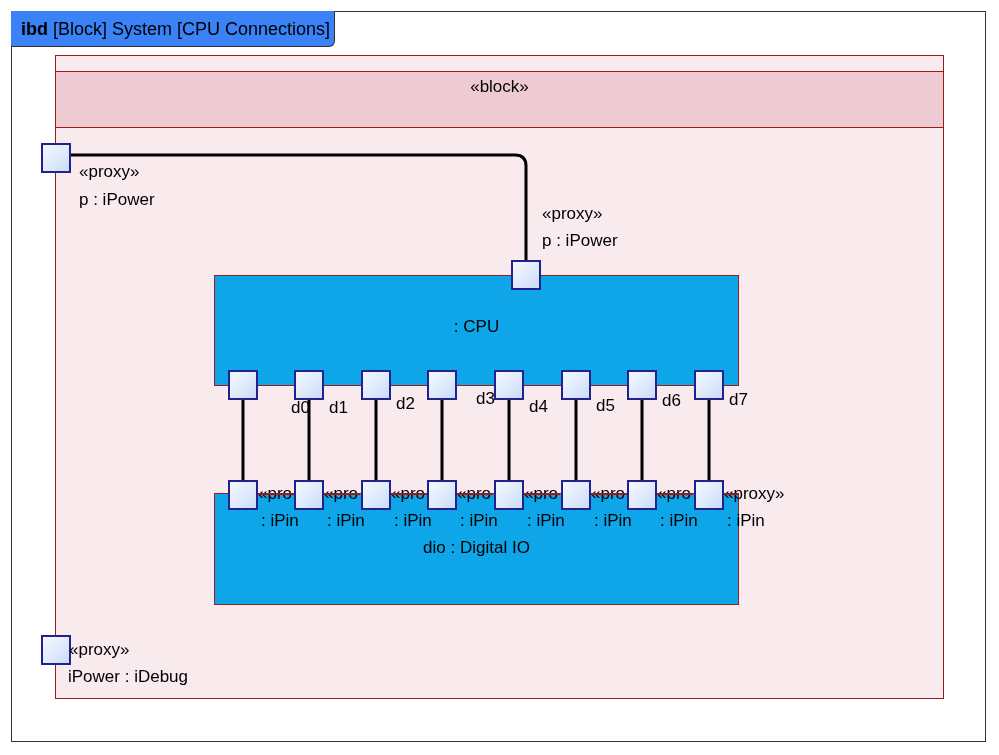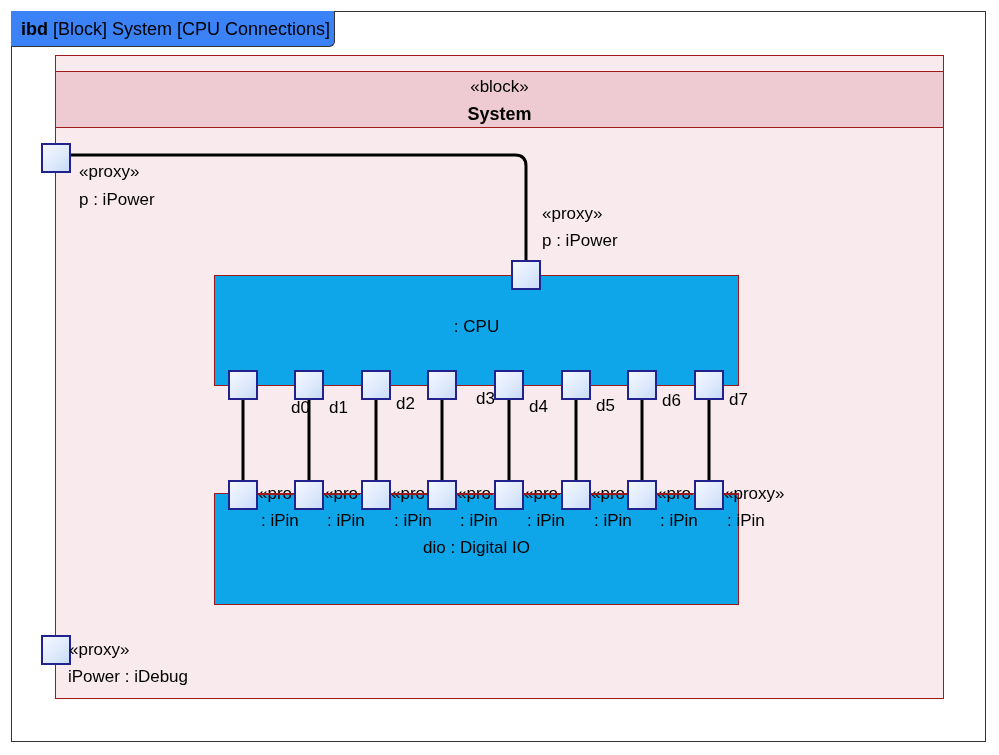--- a/index.html
+++ b/index.html
@@ -29,21 +29,20 @@
 
 <div id="frame" class="abs"></div>
 <div id="frame-tab" class="abs">
   <b>ibd</b>
   <span>[Block] System [CPU Connections]</span>
 </div>
 
 <div id="system" class="abs"></div>
 <div id="system-header" class="abs">
   <div class="center-text stereo" style="position:absolute; top:5px;">«block»</div>
-  <div class="center-text title-bold" style="position:absolute; top:32px;">System</div>
 </div>
 
 <div id="cpu" class="abs part">
   <div class="center-text lbl" style="position:absolute; top:41px;">: CPU</div>
 </div>
 
 <div id="dio" class="abs part">
   <div class="center-text lbl" style="position:absolute; top:44px;">dio : Digital IO</div>
 </div>
 

